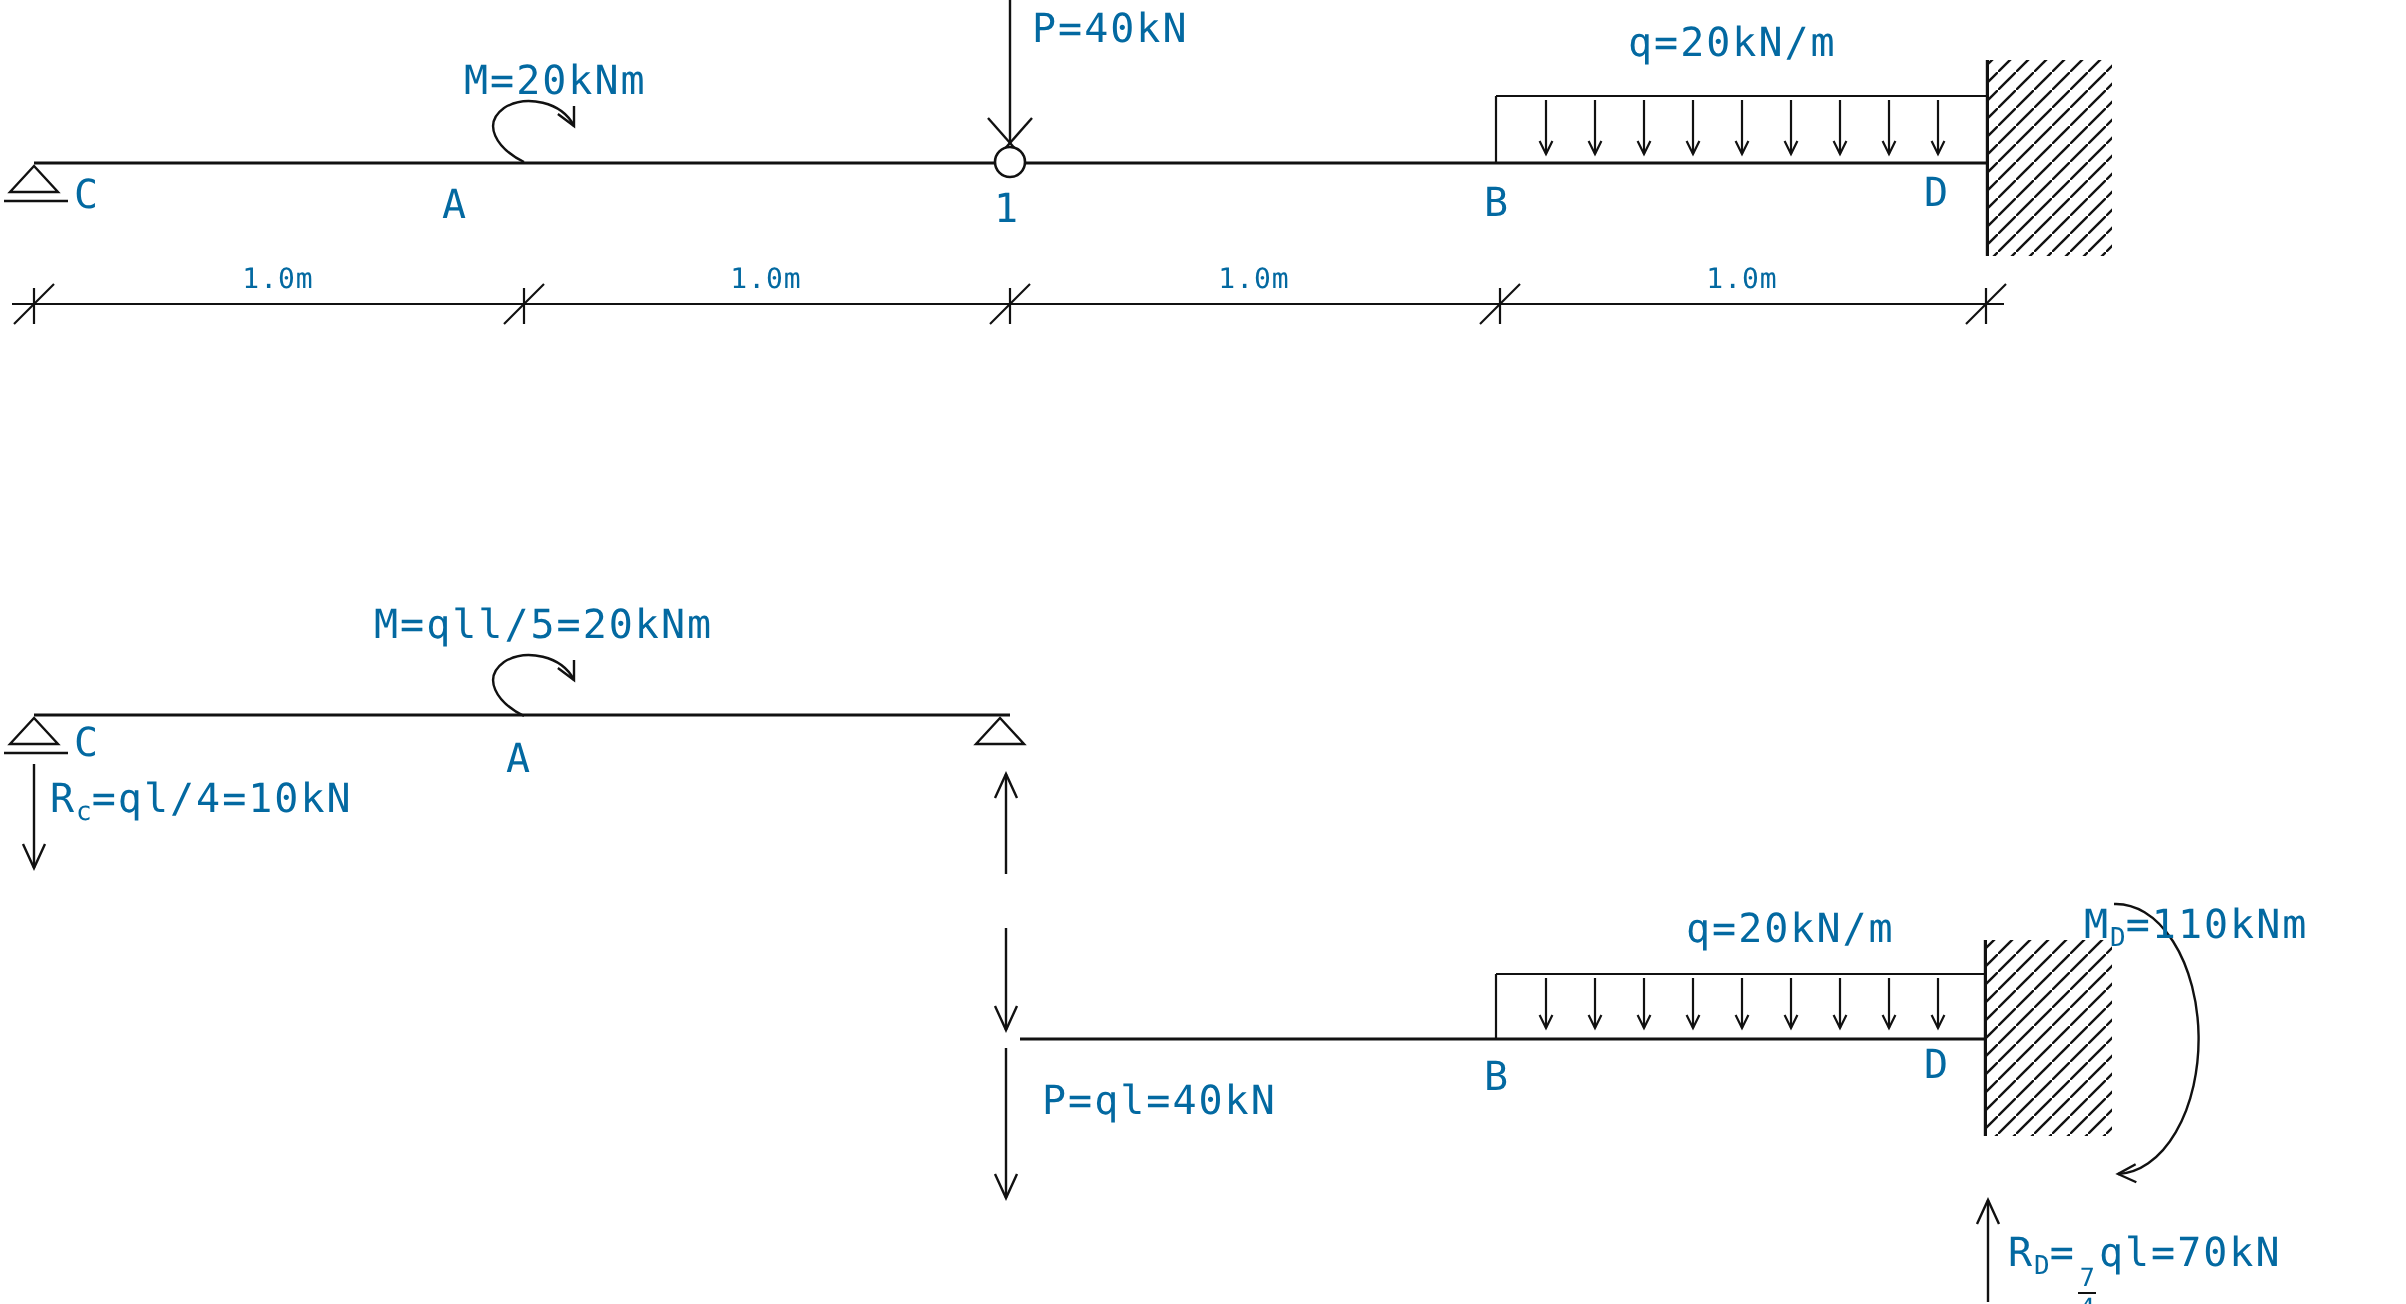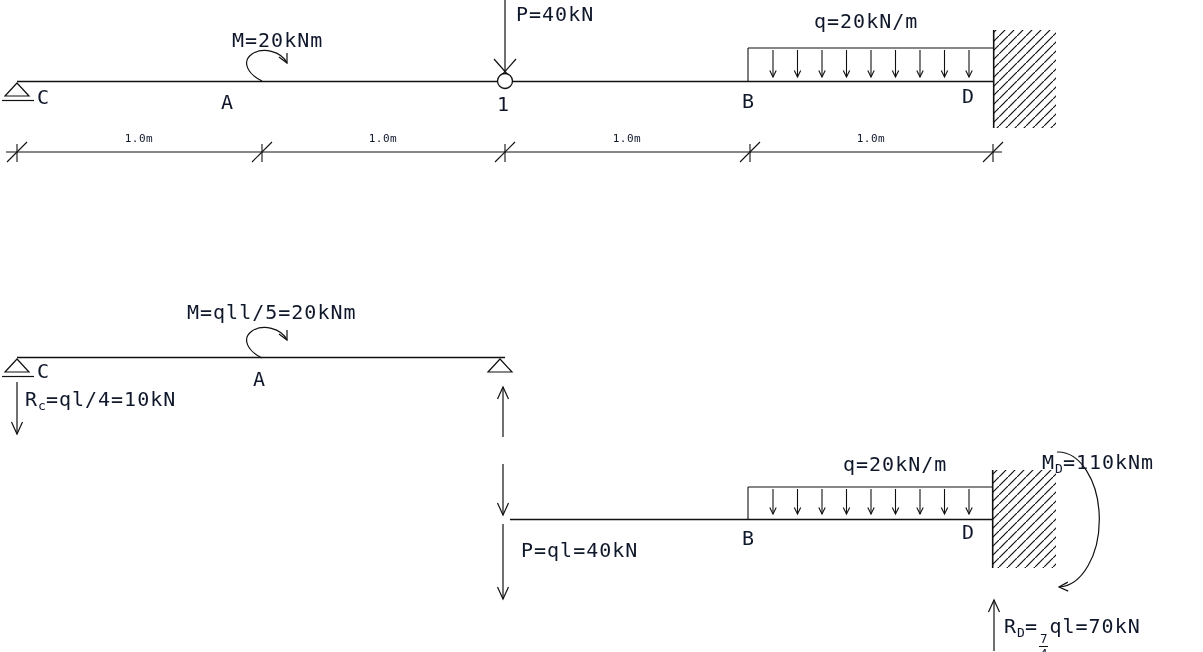--- a/index.html
+++ b/index.html
@@ -11,24 +11,24 @@
     color:#111;
     overflow:hidden;
   }
   svg.draw{position:absolute;left:0;top:0;}
   .lbl{
     position:absolute;
     white-space:nowrap;
     font-size:20px;
     letter-spacing:1px;
     line-height:1;
-    color:#0f172a;
+    color:#0369a1;
   }
   .lbl.dim{
-    font-size:11px;
+    font-size:14px;
     letter-spacing:0.5px;
     transform:translateX(-50%);
   }
   .sub{
     font-size:13px;
     letter-spacing:0;
     vertical-align:-4px;
   }
   .frac{
     display:inline-flex;

